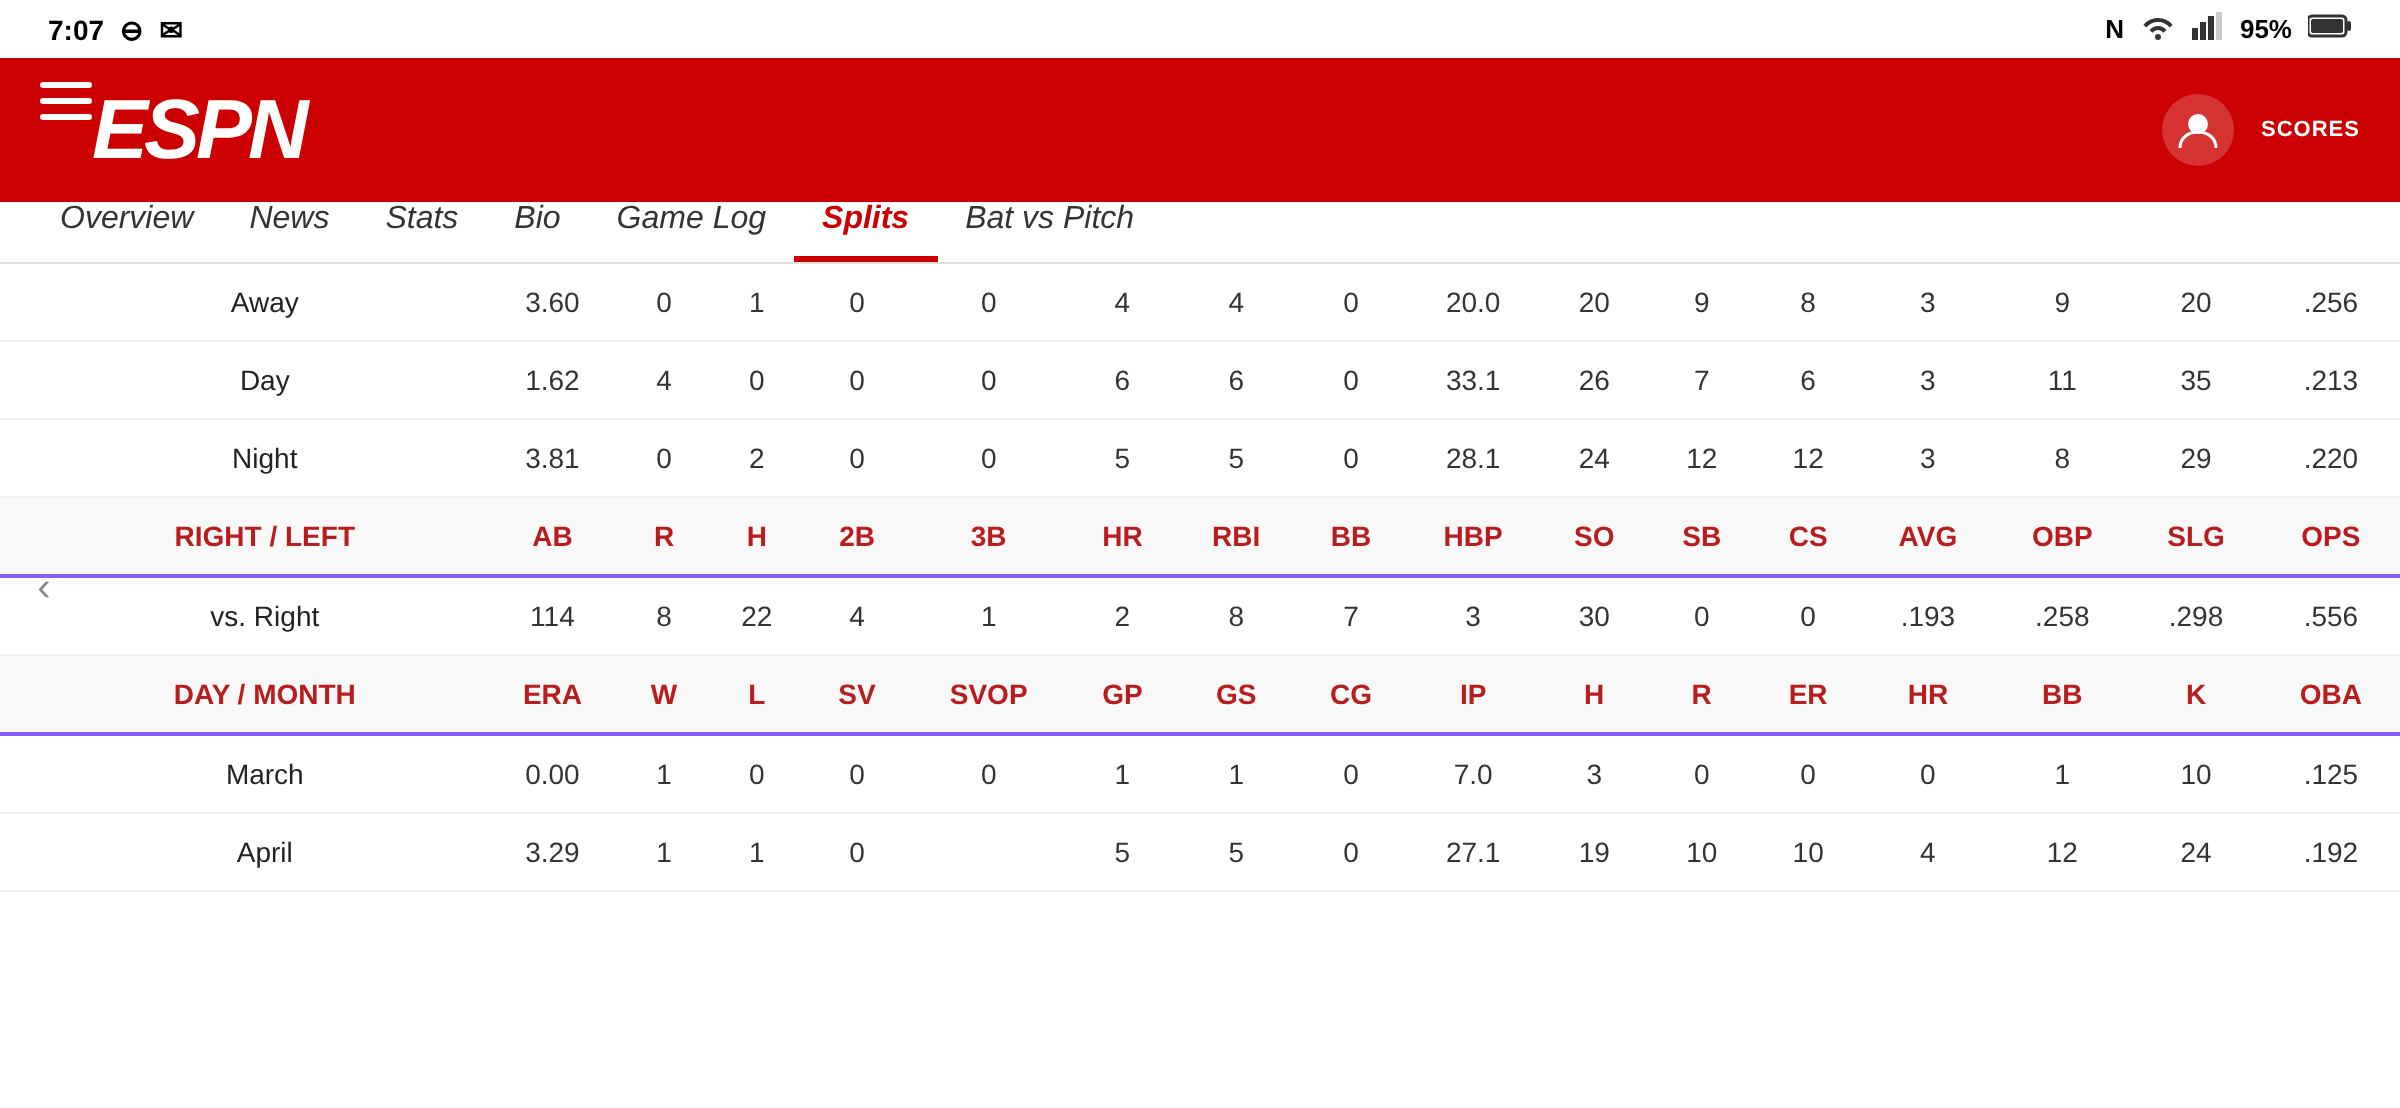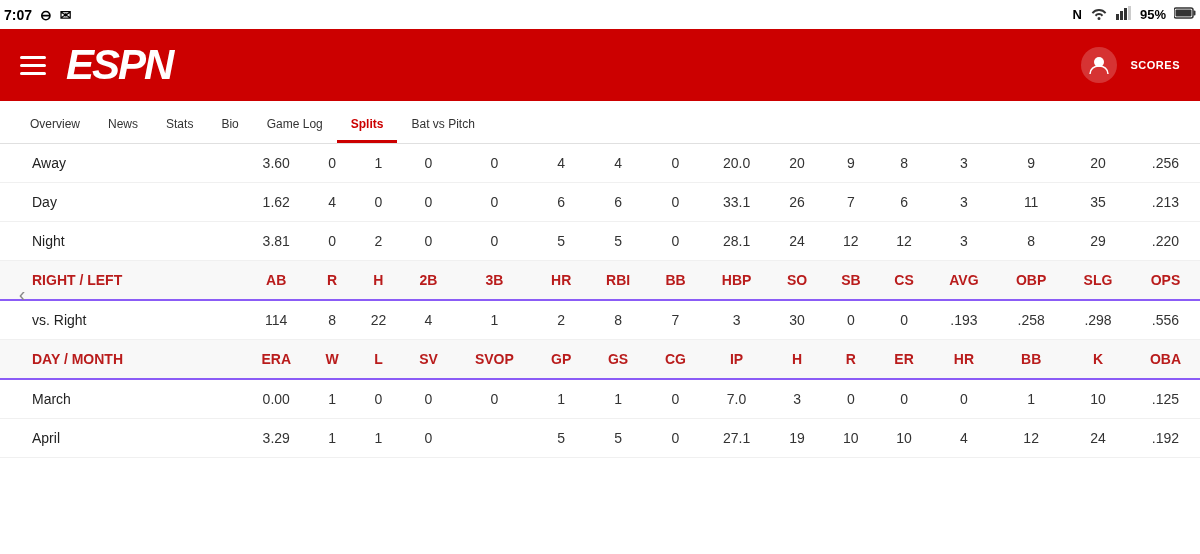--- a/index.html
+++ b/index.html
@@ -9,37 +9,37 @@
       width: 1200px;
       overflow-x: hidden;
     }
 
     
     .status-bar {
       background: #fff;
       display: flex;
       justify-content: space-between;
       align-items: center;
-      padding: 6px 4px;
+      padding: 6px 24px;
       font-size: 14px;
       font-weight: 600;
     }
     .status-left { display: flex; align-items: center; gap: 8px; }
     .status-right { display: flex; align-items: center; gap: 8px; font-size: 13px; }
 
     
     .espn-header {
       background: #cc0000;
       display: flex;
       align-items: center;
       justify-content: space-between;
       padding: 10px 20px;
       height: 72px;
     }
-    .espn-header-left { display: flex; align-items: center; gap: 20px; }
+    .espn-header-left { display: flex; }
     .hamburger-icon {
       display: flex; flex-direction: column; gap: 5px; cursor: pointer;
     }
     .hamburger-icon span {
       display: block; width: 26px; height: 3px; background: white; border-radius: 2px;
     }
     .espn-logo {
       color: white;
       font-size: 42px;
       font-weight: 900;
@@ -61,27 +61,28 @@
     
     .nav-tabs {
       display: flex;
       align-items: center;
       border-bottom: 1px solid #e0e0e0;
       padding: 0 16px;
       background: #fff;
       overflow-x: auto;
     }
     .nav-tab {
-      padding: 16px 14px 12px;
-      font-size: 12px;
+      padding: 0 14px 12px;
+      font-size: 16px;
       color: #333;
       cursor: pointer;
       white-space: nowrap;
       text-decoration: none;
       position: relative;
+      font-style: italic;
     }
     .nav-tab.active {
       color: #cc0000;
       font-weight: 600;
     }
     .nav-tab.active::after {
       content: '';
       position: absolute;
       bottom: 0; left: 0; right: 0;
       height: 3px;
@@ -100,21 +101,21 @@
       border-collapse: collapse;
       font-size: 14px;
     }
     .stats-table td {
       padding: 11px 10px;
       text-align: center;
       color: #333;
       border-bottom: 1px solid #f0f0f0;
     }
     .stats-table td:first-child {
-      text-align: left;
+      text-align: center;
       padding-left: 32px;
       min-width: 180px;
       font-weight: 400;
       color: #222;
     }
     .stats-table tr.section-header td {
       font-weight: 700;
       font-size: 14px;
       color: #b91c1c;
       background: #f8f8f8;

